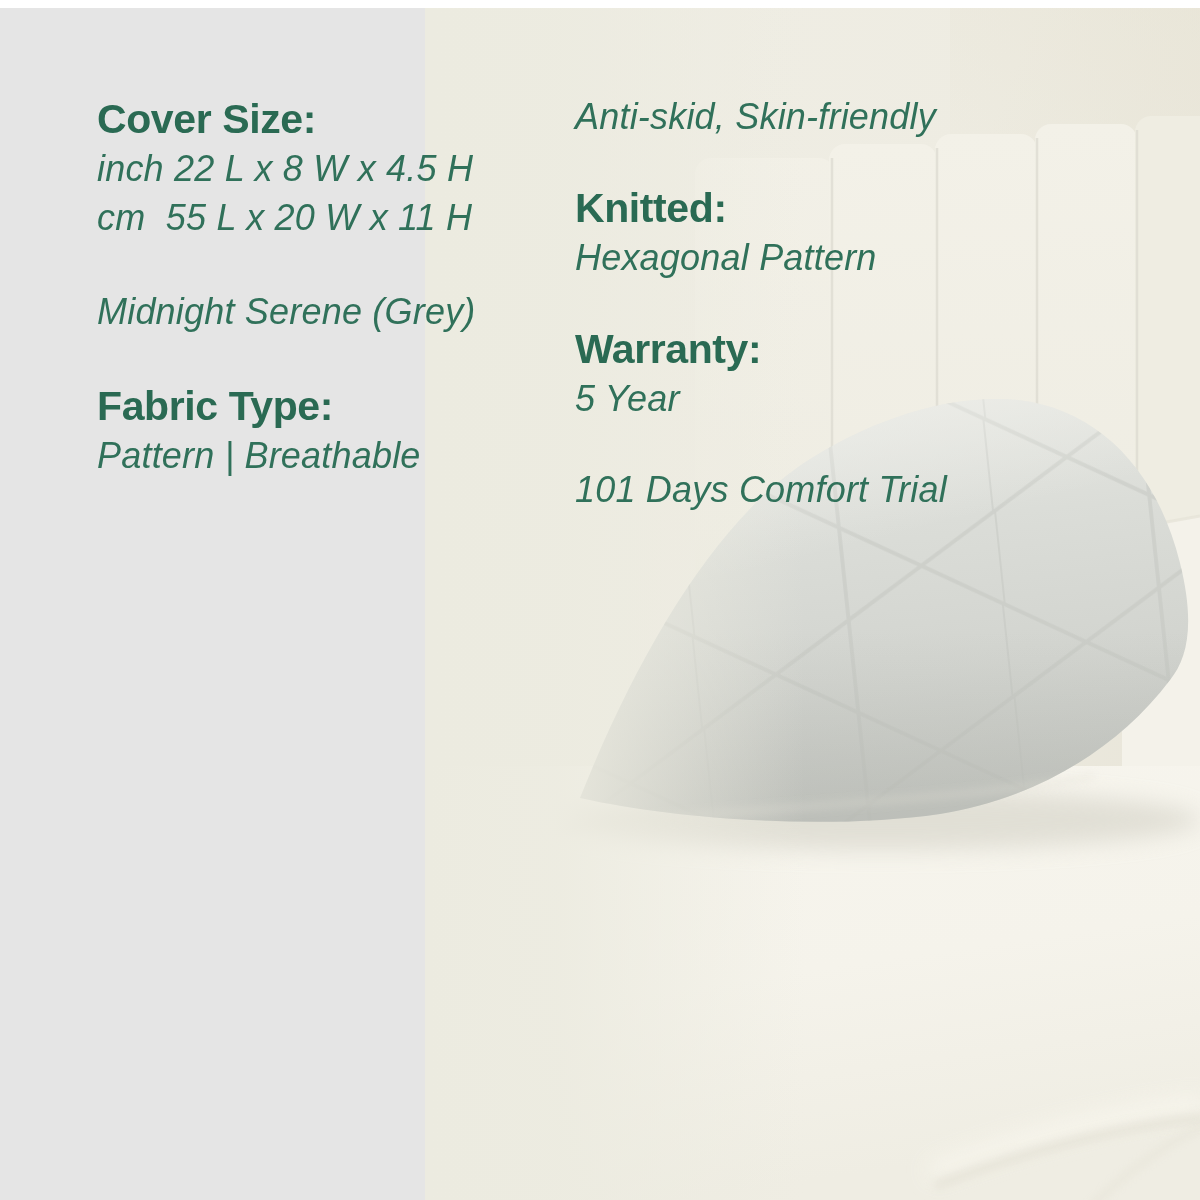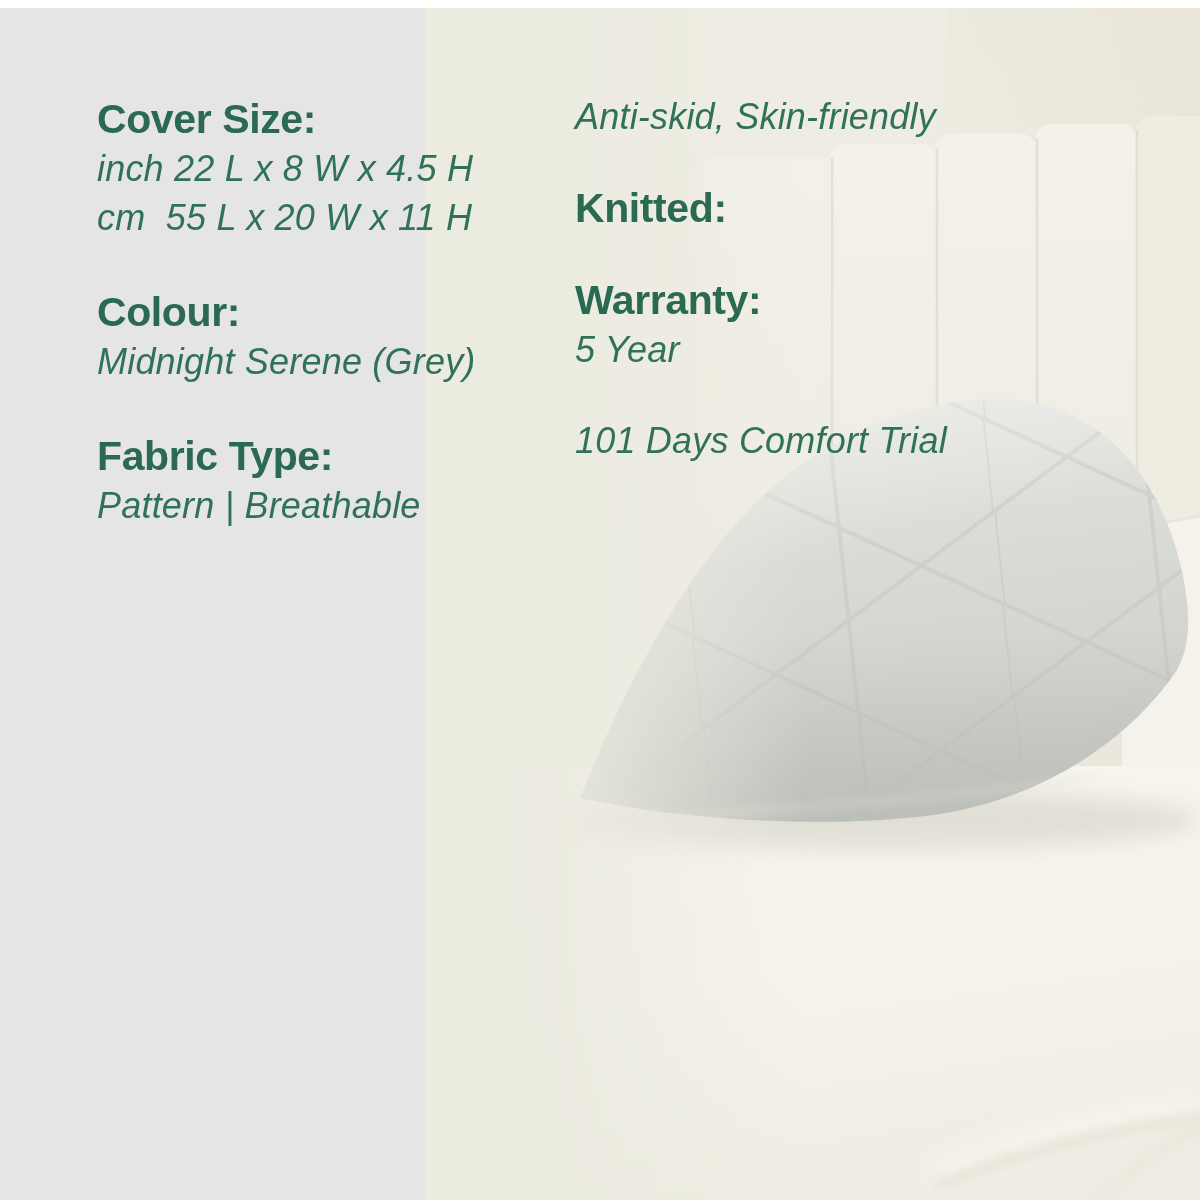--- a/index.html
+++ b/index.html
@@ -131,35 +131,35 @@
 
   <div class="text-layer">
 
     <div class="col col-left">
       <div class="spec">
         <div class="spec-label">Cover Size:</div>
         <div class="spec-value">inch 22 L x 8 W x 4.5 H</div>
         <div class="spec-value">cm  55 L x 20 W x 11 H</div>
       </div>
       <div class="spec">
-        <div class="spec-label">Colour:</div>
         <div class="spec-value">Midnight Serene (Grey)</div>
       </div>
       <div class="spec">
         <div class="spec-label">Fabric Type:</div>
         <div class="spec-value">Pattern | Breathable</div>
       </div>
     </div>
 
     <div class="col col-right">
       <div class="spec">
         <div class="spec-value">Anti-skid, Skin-friendly</div>
       </div>
       <div class="spec">
         <div class="spec-label">Knitted:</div>
+        <div class="spec-value">Hexagonal Pattern</div>
       </div>
       <div class="spec">
         <div class="spec-label">Warranty:</div>
         <div class="spec-value">5 Year</div>
       </div>
       <div class="spec">
         <div class="spec-value">101 Days Comfort Trial</div>
       </div>
     </div>
 

